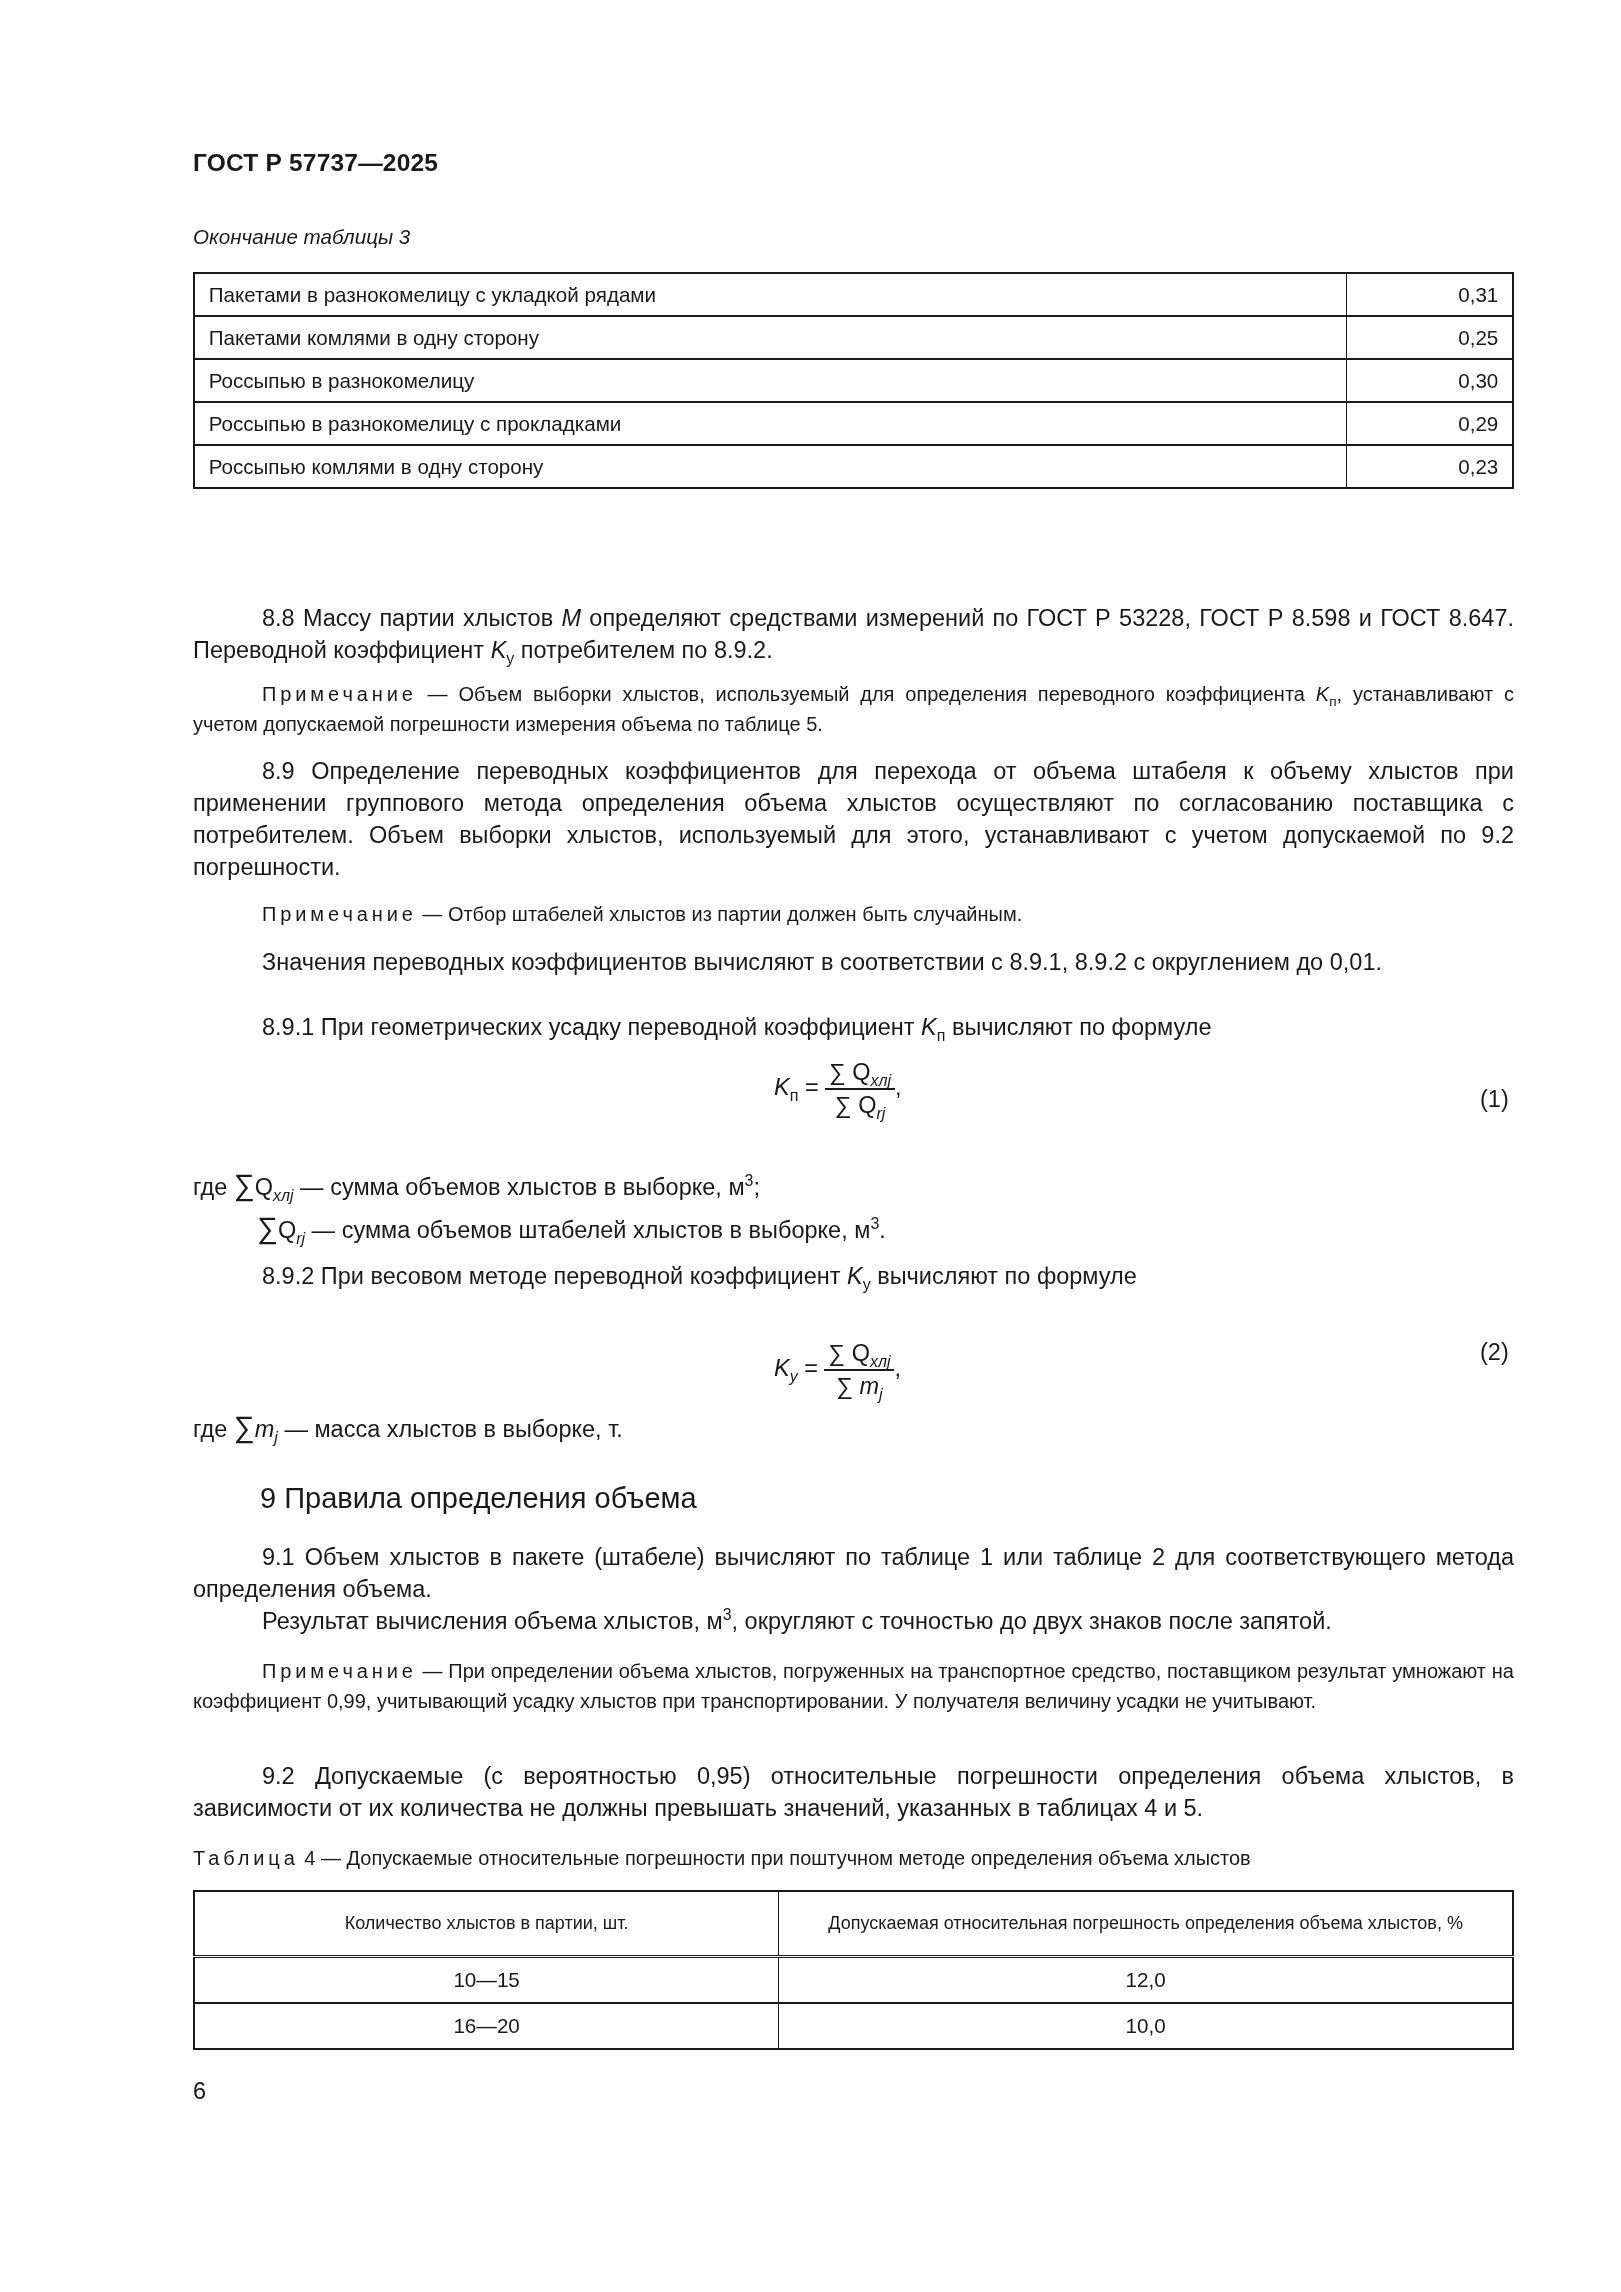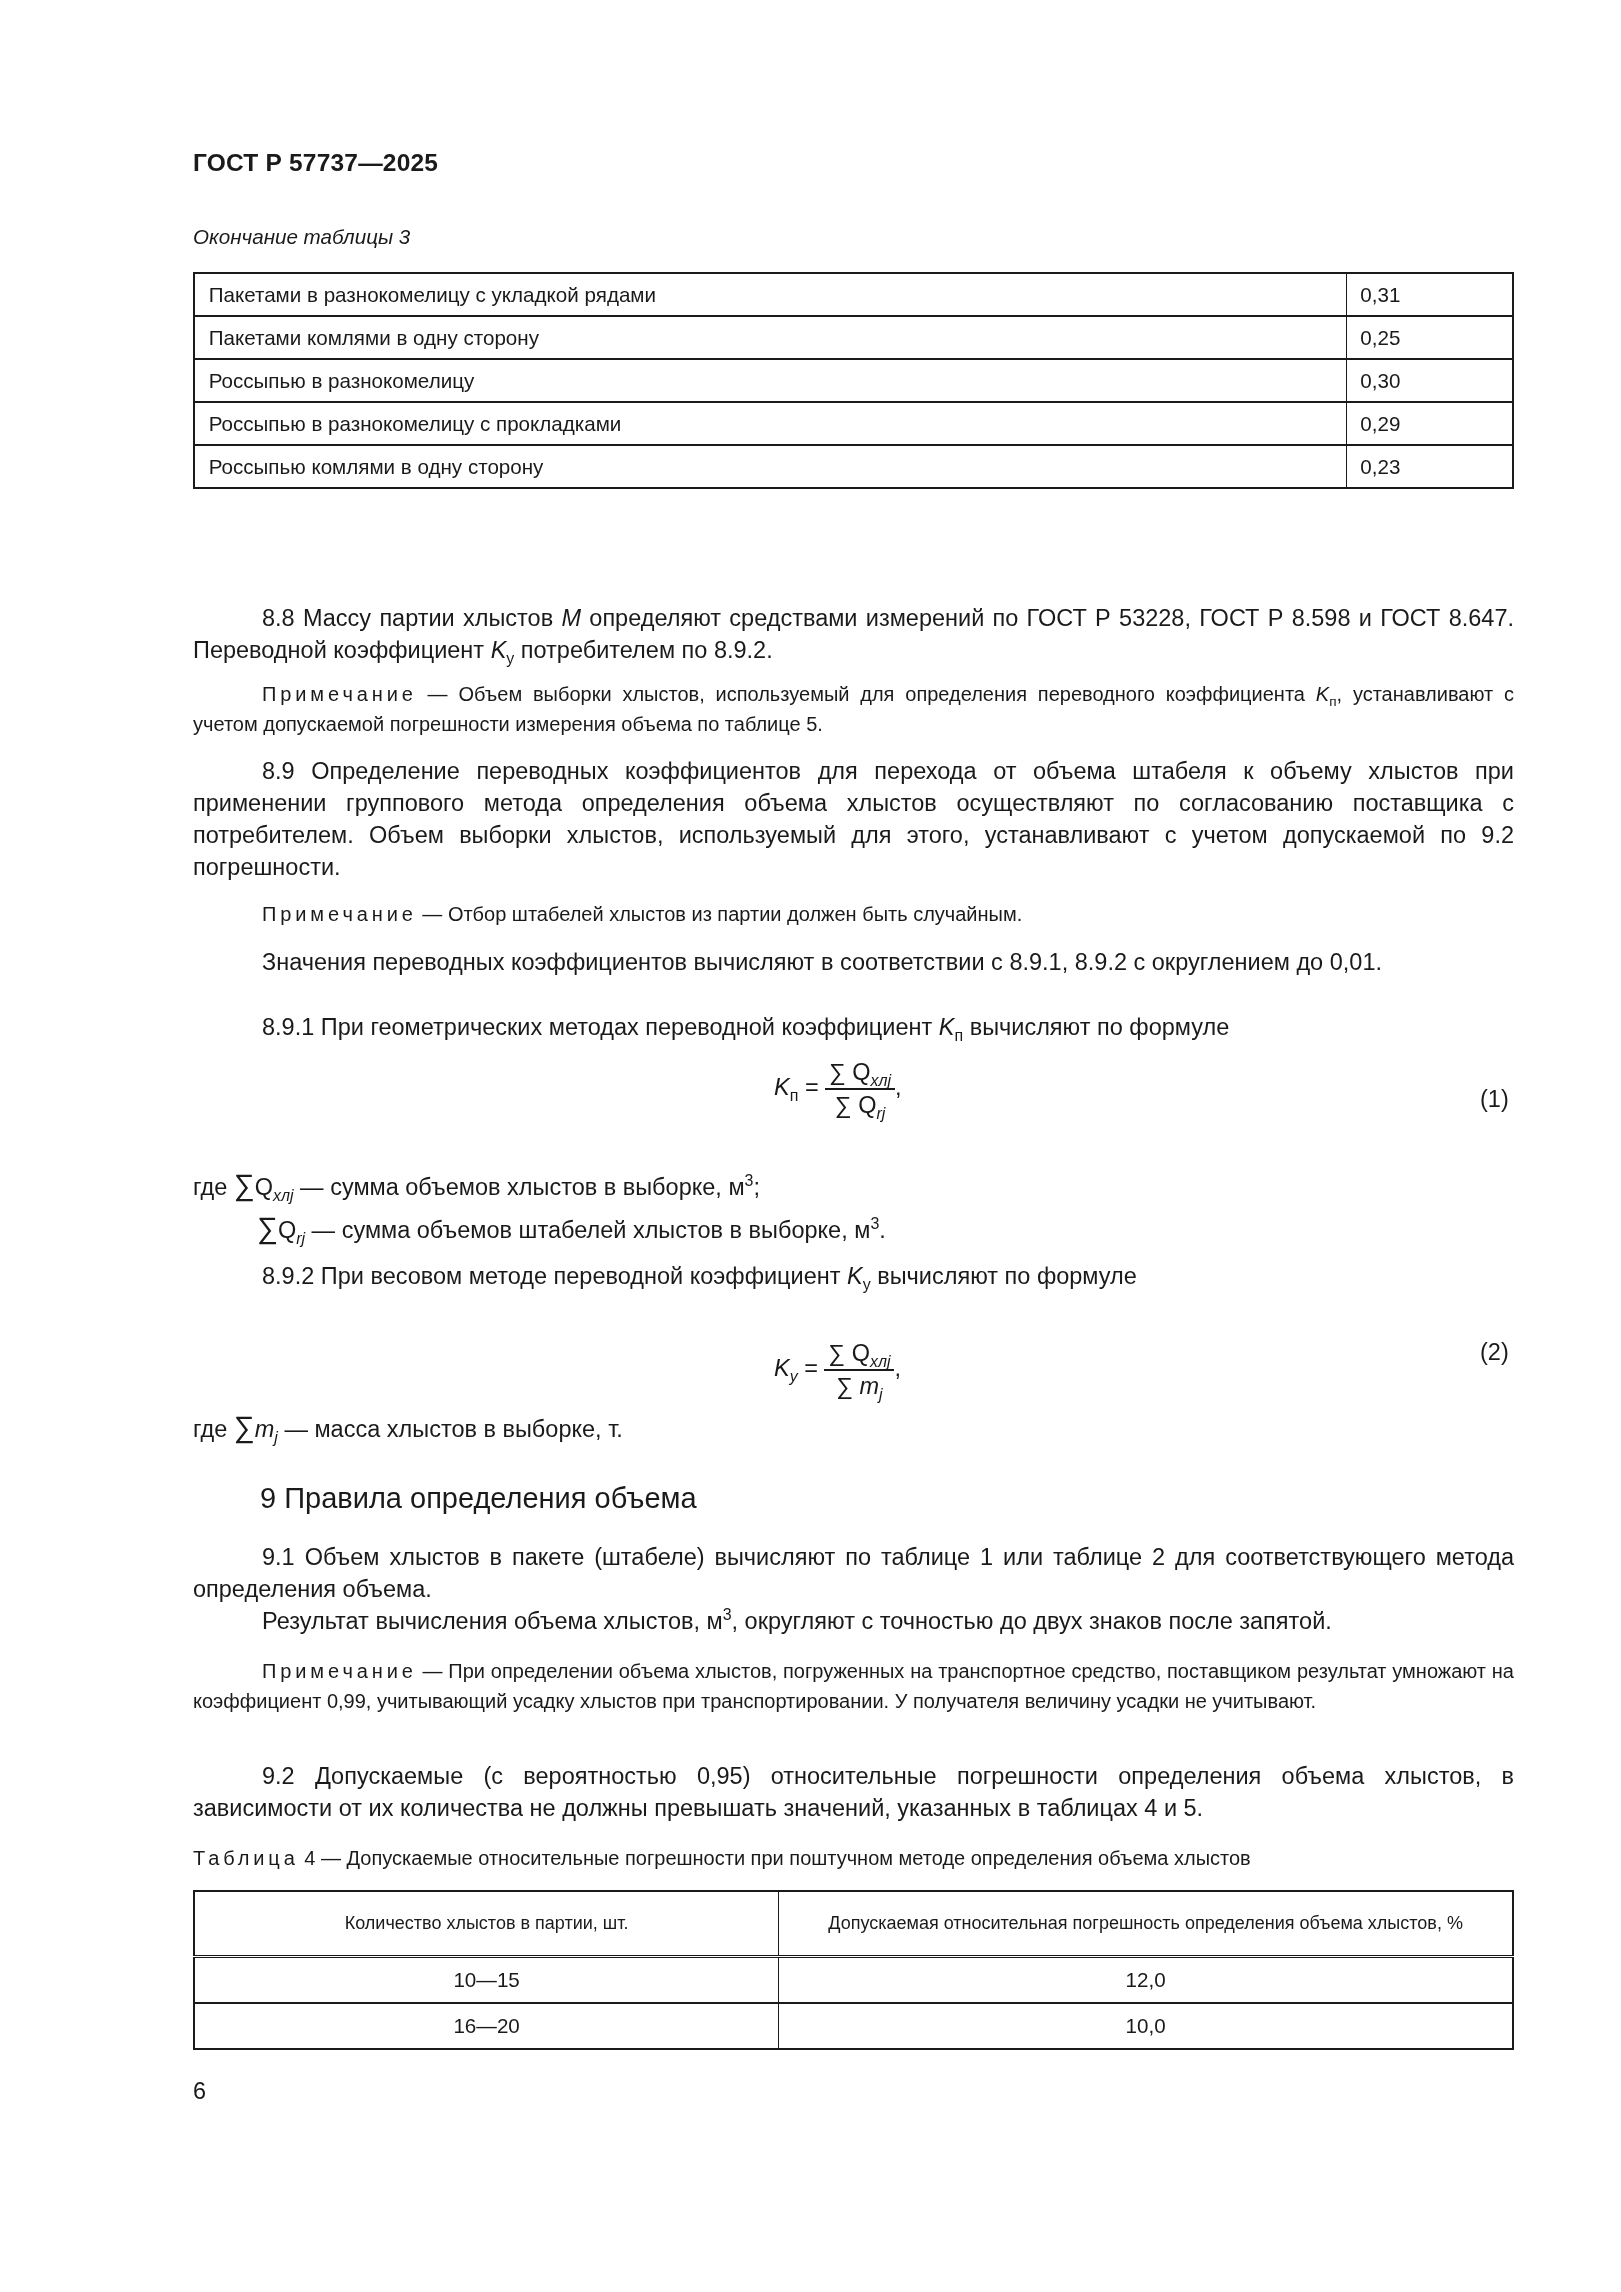--- a/index.html
+++ b/index.html
@@ -6,21 +6,21 @@
   body { width:1621px; height:2293px; position:relative; overflow:hidden;
          font-family:"Liberation Sans", "DejaVu Sans", sans-serif; color:#1a1a1a; }
   .abs { position:absolute; }
   .doc-id { left:193px; top:149px; font-size:24.5px; font-weight:bold; letter-spacing:0.2px; }
   .cont-caption { left:193px; top:225px; font-size:20.6px; font-style:italic; }
   .sp { letter-spacing:3.9px; }
   table { border-collapse:collapse; }
   .t3 { left:193px; top:272px; width:1321px; font-size:20.6px; }
   .t3 td, .t3 th { border:1.5px solid #1a1a1a; padding:0 13.7px; height:41px; }
   .t3 th { font-weight:normal; font-size:18px; height:43px; border-bottom:3.9px double #1a1a1a; }
-  .t3 td.num { text-align:left; }
+  .t3 td.num { text-align:right; }
   .t3 tr.row td { border-top:2.9px solid #1a1a1a; }
   .t3 .note-cell { padding-left:59px; font-size:20.6px; }
   .t3 { border:2.9px solid #1a1a1a; }
   .par { left:193px; width:1321px; font-size:23.5px; line-height:32px; text-align:justify; }
   .ind { text-indent:69px; }
   .note { left:193px; width:1321px; font-size:20px; line-height:30px; text-align:justify; }
   .frac { display:inline-flex; flex-direction:column; align-items:center; vertical-align:middle; }
   .frac .num-part { border-bottom:2px solid #1a1a1a; padding:0 3.9px 2px 3.9px; }
   .frac .den-part { padding:2px 3.9px 0 3.9px; }
   .formula { font-size:23.5px; }
@@ -70,21 +70,21 @@
 <div class="abs par ind" style="top:602px;"><span>8.8 Массу партии хлыстов </span><span class="i">M</span><span> определяют средствами измерений по ГОСТ Р 53228, ГОСТ Р 8.598 и ГОСТ 8.647. Переводной коэффициент </span><span class="i">K</span><sub>у</sub><span> потребителем по 8.9.2.</span></div>
 
 <div class="abs note ind" style="top:679px;"><span class="sp">Примечание</span><span> — Объем выборки хлыстов, используемый для определения переводного коэффициента </span><span class="i">K</span><sub>п</sub><span>, устанавливают с учетом допускаемой погрешности измерения объема по таблице 5.</span></div>
 
 <div class="abs par ind" style="top:755px;">8.9 Определение переводных коэффициентов для перехода от объема штабеля к объему хлыстов при применении группового метода определения объема хлыстов осуществляют по согласованию поставщика с потребителем. Объем выборки хлыстов, используемый для этого, устанавливают с учетом допускаемой по 9.2 погрешности.</div>
 
 <div class="abs note ind" style="top:899px;"><span class="sp">Примечание</span><span> — Отбор штабелей хлыстов из партии должен быть случайным.</span></div>
 
 <div class="abs par ind" style="top:946px;">Значения переводных коэффициентов вычисляют в соответствии с 8.9.1, 8.9.2 с округлением до 0,01.</div>
 
-<div class="abs par ind" style="top:1011px;"><span>8.9.1 При геометрических методах переводной коэффициент </span><span class="i">K</span><sub>п</sub><span> вычисляют по формуле</span></div>
+<div class="abs par ind" style="top:1011px;"><span>8.9.1 При геометрических усадку переводной коэффициент </span><span class="i">K</span><sub>п</sub><span> вычисляют по формуле</span></div>
 
 <div class="abs formula" style="left:774px; top:1059px;">
   <span class="i">K</span><sub>п</sub>
   <span> = </span>
   <span class="frac">
     <span class="num-part"><span>∑</span> <span>Q</span><sub class="i">хлj</sub></span>
     <span class="den-part"><span>∑</span> <span>Q</span><sub class="i">rj</sub></span>
   </span><span>,</span>
 </div>
 <div class="abs eqno" style="left:1480px; top:1086px;">(1)</div>

